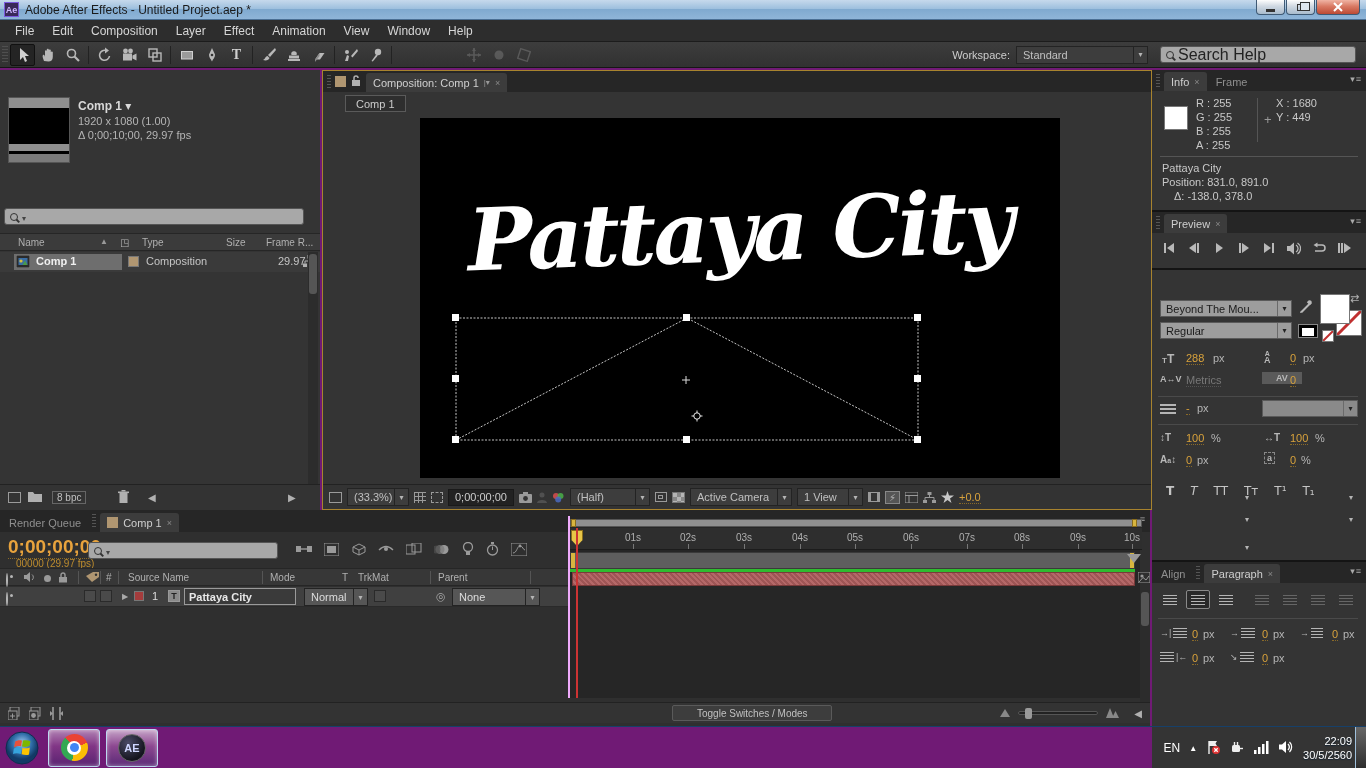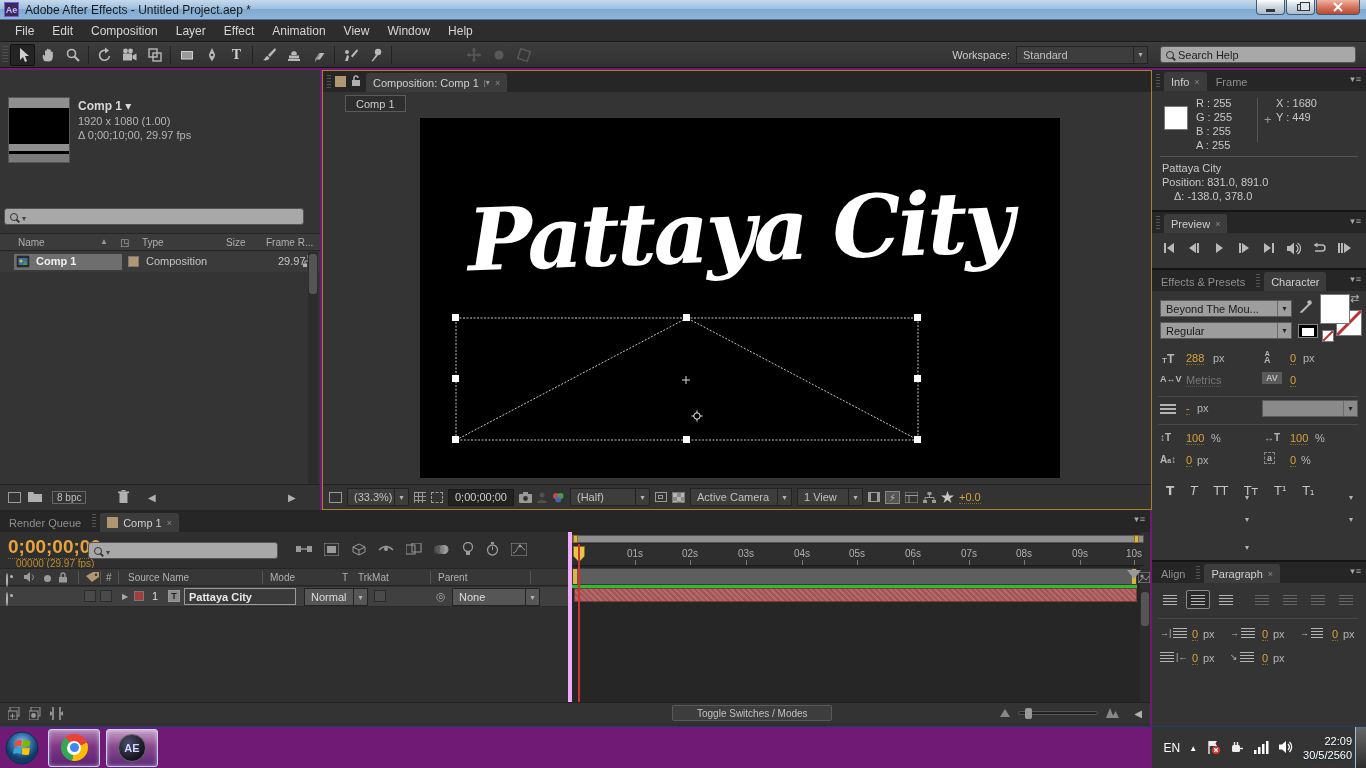--- a/index.html
+++ b/index.html
@@ -237,21 +237,21 @@
         </svg>
       </div>
     <div style="flex:1"></div>
     <div class="ws-label">Workspace:</div>
     <div class="dd-d" style="width:132px">
       <span class="txt">Standard</span>
       <span class="car"></span>
     </div>
     <div class="sb" style="width:196px;margin:0 10px 0 12px">
       <span class="mag"></span>
-      <span style="font-size:11px;color:#222">Search Help</span>
+      <span style="font-size:16px;color:#222">Search Help</span>
     </div>
   </div>
 
   <div class="abs panel" style="left:0;top:70px;width:320px;height:440px">
 
     <div class="abs" style="left:8px;top:27px;width:62px;height:66px;background:#000;border:1px solid #555">
       <div class="abs" style="left:0;top:0;width:60px;height:10px;background:#8f8f8f"></div>
       <div class="abs" style="left:0;top:46px;width:60px;height:7px;background:#8f8f8f"></div>
       <div class="abs" style="left:0;top:56px;width:60px;height:8px;background:#7a7a7a"></div>
     </div>
@@ -516,30 +516,20 @@
           </div>
         <div class="pbtn">
             <span class="pbar"></span>
             <span class="pbar"></span>
             <span class="tri-r"></span>
           </div>
       </div>
     </div>
 
     <div class="panel" style="height:290px;margin-top:2px;position:relative">
-      <div class="tabbar">
-        <div class="tab">
-            <span>Effects &amp; Presets</span>
-          </div>
-        <div class="vgrip"></div>
-        <div class="tab on" style="max-width:64px;overflow:hidden">
-            <span>Character</span>
-          </div>
-        <div class="pmenu"></div>
-      </div>
 
       <div class="abs dd-l" style="left:8px;top:30px;width:132px">
           <span class="txt">Beyond The Mou...</span>
           <span class="car"></span>
         </div>
       <span class="abs" style="left:148px;top:28px"><svg width="14" height="15" viewBox="0 0 14 15">
             <path d="M9 6 L2 13 L1 14 L2 14 L3 13 L10 6 Z" stroke="#b8b8b8" fill="none" stroke-width="1.4"></path>
             <path d="M8.5 2.5 A2.2 2.2 0 0 1 11.5 5.5 L9.8 7.2 L6.8 4.2 Z" fill="#b8b8b8"></path>
           </svg></span>
       <div class="abs swatchbox" style="left:168px;top:24px;width:30px;height:30px;z-index:2"></div>
@@ -563,21 +553,21 @@
         <span class="abs unit" style="left:58px;top:82px">px</span>
         <span class="abs car" style="left:88px;top:82px;border:none"></span>
       <span class="abs cicon" style="left:112px;top:80px;line-height:6px;text-align:center"><span style="font-size:7px">A</span><br><span style="font-size:9px">A</span></span>
       <span class="abs ov" style="left:138px;top:82px"><span>0</span></span>
         <span class="abs unit" style="left:148px;top:82px">px</span>
         <span class="abs car" style="left:192px;top:82px;border:none"></span>
 
       <span class="abs cicon" style="left:8px;top:104px;font-size:9px">A↔V</span>
       <span class="abs gv" style="left:34px;top:104px">Metrics</span>
         <span class="abs car" style="left:88px;top:104px;border:none"></span>
-      <span class="abs cicon" style="left:110px;top:102px;font-size:9px;background:#5a5a5a;padding:1px 4px">AV</span>
+      <span class="abs cicon" style="left:110px;top:102px;font-size:9px;background:#5a5a5a;padding:1px 14px">AV</span>
       <span class="abs ov" style="left:138px;top:104px">0</span>
         <span class="abs car" style="left:192px;top:104px;border:none"></span>
       <div class="abs" style="left:6px;top:126px;width:200px;height:1px;background:#4a4a4a"></div>
 
       <span class="abs" style="left:8px;top:134px;width:16px;height:11px;background:repeating-linear-gradient(#b5b5b5 0 2px,transparent 2px 4px)"></span>
       <span class="abs ov" style="left:34px;top:132px"><span>-</span></span>
         <span class="abs unit" style="left:42px;top:132px">px</span>
         <span class="abs car" style="left:88px;top:132px;border:none"></span>
       <div class="abs dd-l" style="left:110px;top:130px;width:96px;background:#8a8a8a">
           <span class="txt"></span>
@@ -815,21 +805,21 @@
           <span class="car"></span>
         </div>
       <span class="abs swbox" style="left:374px;top:3px"></span>
       <span class="abs" style="left:436px;top:3px;color:#aaa">◎</span>
       <div class="abs dd-d" style="left:452px;top:1px;width:88px;background:#565656">
           <span class="txt" style="color:#ddd">None</span>
           <span class="car"></span>
         </div>
     </div>
 
-    <div class="abs" style="left:568px;top:22px;width:572px;height:182px;background:#262626;border-left:4px solid #f0abfc">
+    <div class="abs" style="left:568px;top:6px;width:572px;height:182px;background:#262626;border-left:2px solid #f0abfc">
 
       <div class="abs" style="left:0;top:3px;width:572px;height:8px;background:#8f8f8f;border:1px solid #555">
         <span class="abs" style="left:0;top:-1px;width:5px;height:8px;background:#d8b63f;border:1px solid #8a6d1c"></span>
         <span class="abs" style="right:4px;top:-1px;width:5px;height:8px;background:#d8b63f;border:1px solid #8a6d1c"></span>
       </div>
 
       <div class="abs" style="left:0;top:12px;width:572px;height:22px;background:#2e2e2e;border-bottom:1px solid #1c1c1c">
         <span class="abs th" style="left:7px;top:4px;transform:translateX(-50%)">0s</span>
         <span class="abs th" style="left:63px;top:4px;transform:translateX(-50%)">01s</span>
         <span class="abs th" style="left:118px;top:4px;transform:translateX(-50%)">02s</span>

